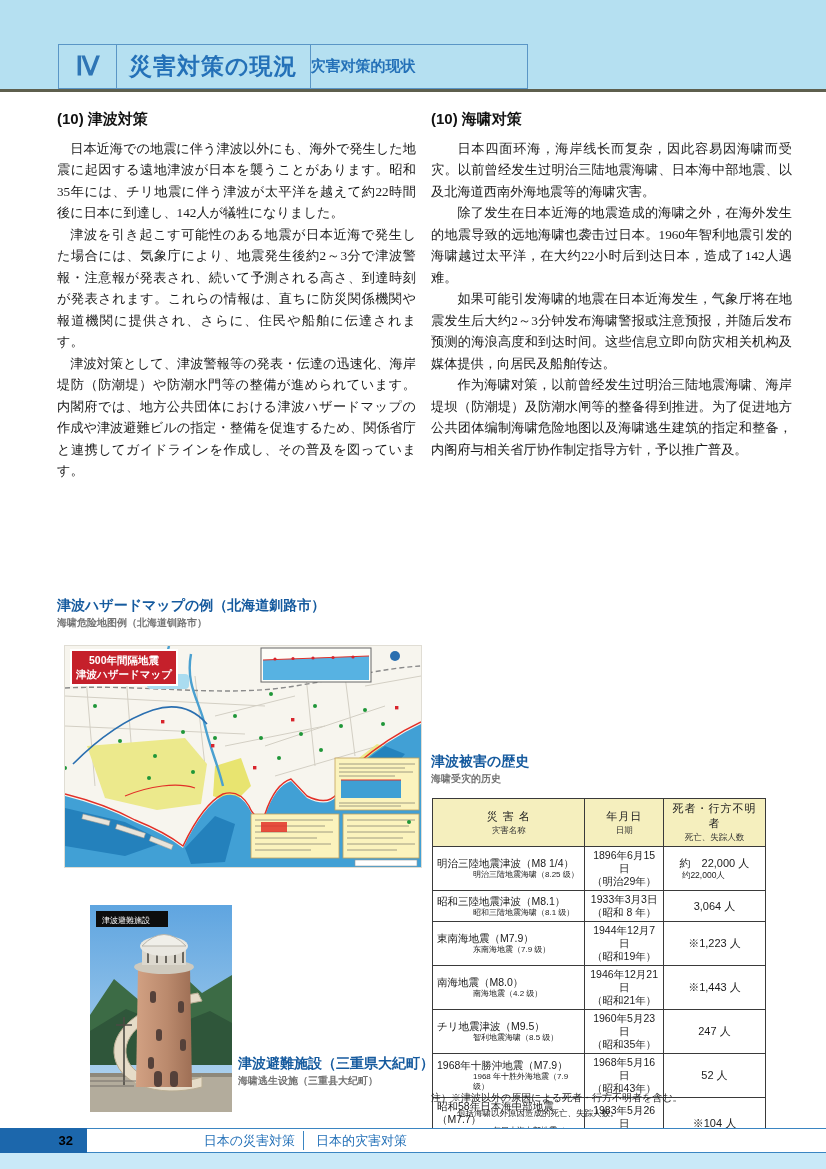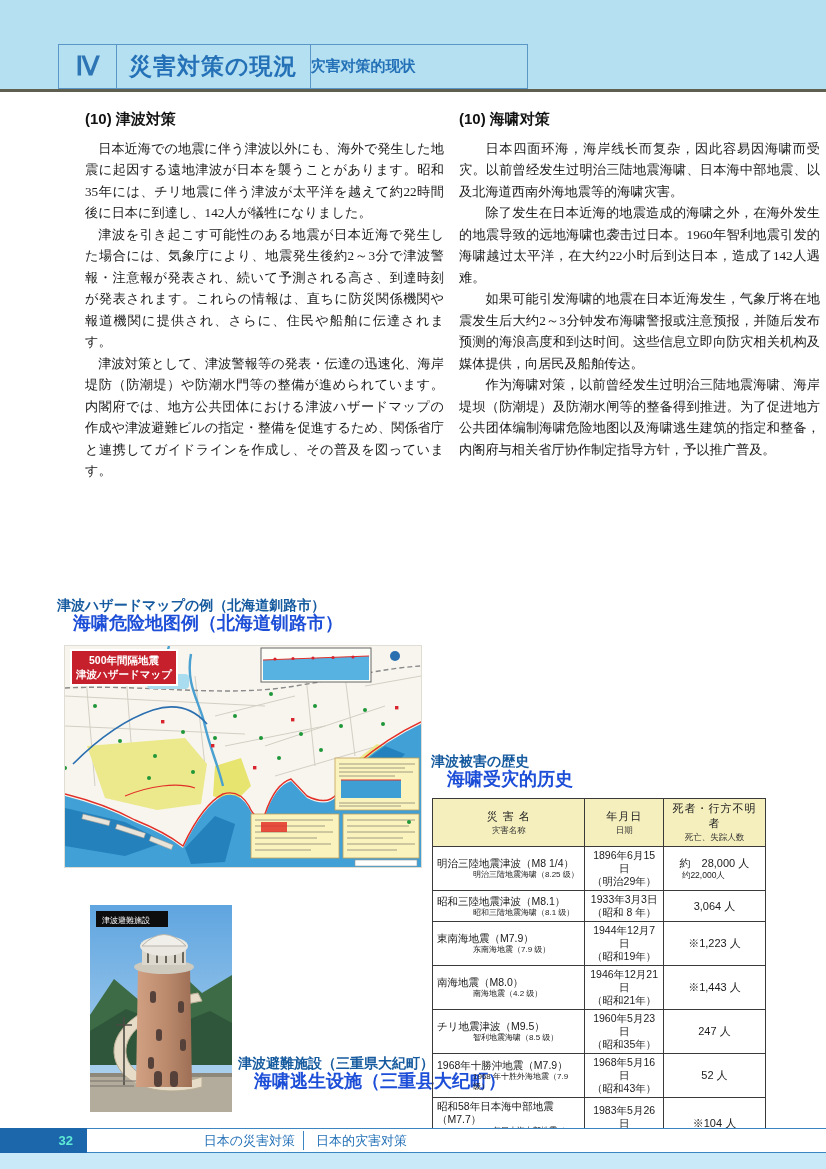--- a/index.html
+++ b/index.html
@@ -11,32 +11,32 @@
   .hbox{position:absolute;left:58px;top:44px;width:468px;height:43px;
         border:1px solid #5a96c6;display:flex;align-items:stretch;background:transparent;}
   .hbox .iv{width:57px;display:flex;align-items:center;justify-content:center;
         border-right:1px solid #5a96c6;font-family:"Liberation Serif",serif;
         font-size:26px;font-weight:bold;color:#2e75b5;}
   .hbox .tja{display:flex;align-items:center;padding:0 12px;border-right:1px solid #5a96c6;
         font-family:"Liberation Sans",sans-serif;font-size:23px;font-weight:600;color:#2471b8;letter-spacing:1px;}
   .hbox .tzh{display:flex;align-items:center;padding:0 0;
         font-family:"Liberation Sans",sans-serif;font-size:15px;font-weight:600;color:#2471b8;}
   
-  .col{position:absolute;top:108px;font-size:13.2px;line-height:21.5px;text-align:justify;margin-left:28px;}
+  .col{position:absolute;top:108px;font-size:13.2px;line-height:21.5px;text-align:justify;}
   .col-l{left:57px;width:359px;}
   .col-r{left:431px;width:361px;}
   .col h2{margin:0 0 8px 0;font-family:"Liberation Sans",sans-serif;font-size:15px;
         font-weight:bold;color:#111;}
   .col p{margin:0;}
   .col-l p{text-indent:1em;}
   .col-r p{text-indent:2em;}
   
   .cap{position:absolute;font-family:"Liberation Sans",sans-serif;font-weight:bold;line-height:18px;}
   .cap .ja{font-size:14px;color:#155a9e;}
-  .cap .zh{font-size:18px;color:#1d4ed8;margin-left:16px;}
+  .cap .zh{font-size:10px;color:#737373;}
   
   .mapfig{position:absolute;left:64px;top:645px;width:356px;height:221px;border:1px solid #e0ddd4;}
   .photofig{position:absolute;left:90px;top:905px;width:142px;height:207px;}
   
   .tbl{position:absolute;left:432px;top:798px;width:334px;border-collapse:collapse;
         font-family:"Liberation Sans",sans-serif;}
   .tbl td,.tbl th{border:1px solid #3a3a3a;vertical-align:middle;padding:2px 4px;}
   .tbl th{background:#f5efbe;font-weight:normal;}
   .tbl .hj{font-size:11px;color:#222;letter-spacing:1px;}
   .tbl .hz{font-size:8.5px;color:#333;margin-top:1px;}
@@ -50,21 +50,21 @@
   .tbl .cz{font-size:8.5px;line-height:10px;text-align:left;padding-left:14px;}
   .tbl tr{height:31px;}
   .tbl tr.hdr{height:40px;}
   .note{position:absolute;left:431px;top:1091px;font-family:"Liberation Sans",sans-serif;}
   .note .nja{font-size:10px;color:#222;}
   .note .nzh{font-size:8.5px;color:#222;margin:3px 0 0 26px;}
   
   .fbar{position:absolute;left:0;top:1128px;width:826px;height:23px;background:#fff;
         border-top:1px solid #3a85c2;border-bottom:1px solid #3a85c2;}
   .fpage{position:absolute;left:0;top:-1px;width:87px;height:25px;background:#1c67ac;
-        color:#5eead4;font-family:"Liberation Sans",sans-serif;font-size:13px;font-weight:bold;
+        color:#000000;font-family:"Liberation Sans",sans-serif;font-size:13px;font-weight:bold;
         display:flex;align-items:center;justify-content:flex-end;padding-right:14px;box-sizing:border-box;}
   .fja{position:absolute;left:150px;top:0;width:145px;height:23px;display:flex;align-items:center;
         justify-content:flex-end;font-family:"Liberation Sans",sans-serif;font-size:13px;color:#2471b8;}
   .fdiv{position:absolute;left:303px;top:2px;width:1px;height:19px;background:#3a85c2;}
   .fzh{position:absolute;left:316px;top:0;height:23px;display:flex;align-items:center;
         font-family:"Liberation Sans",sans-serif;font-size:13px;color:#2471b8;}
   .fband{position:absolute;left:0;top:1153px;width:826px;height:16px;background:#c9e9f8;}
 </style>
 </head>
 <body>
@@ -292,21 +292,21 @@
     <tr>
       <td class="c1">
             <div class="nj">明治三陸地震津波（M8 1/4）</div>
             <div class="nz">明治三陆地震海啸（8.25 级）</div>
           </td>
       <td class="c2">
             <div class="dj">1896年6月15日</div>
             <div class="dj">（明治29年）</div>
           </td>
       <td class="c3">
-            <div class="cj">約　28,000 人</div>
+            <div class="cj">約　22,000 人</div>
             <div class="cz">约22,000人</div>
           </td>
     </tr>
     <tr>
       <td class="c1">
             <div class="nj">昭和三陸地震津波（M8.1）</div>
             <div class="nz">昭和三陆地震海啸（8.1 级）</div>
           </td>
       <td class="c2">
             <div class="dj">1933年3月3日</div>
@@ -388,20 +388,24 @@
       <td class="c2">
             <div class="dj">1993年7月12日</div>
           </td>
       <td class="c3">
             <div class="cj">※230 人</div>
           </td>
     </tr>
   </tbody>
     </table>
 
+  <div class="note">
+    <div class="nja">注）※津波以外の原因による死者・行方不明者を含む。</div>
+    <div class="nzh">包括海啸以外原因造成的死亡、失踪人数。</div>
+  </div>
 
   <div class="fbar">
     <div class="fpage">32</div>
     <div class="fja">日本の災害対策</div>
     <div class="fdiv"></div>
     <div class="fzh">日本的灾害对策</div>
   </div>
   <div class="fband"></div>
 
 </div>

